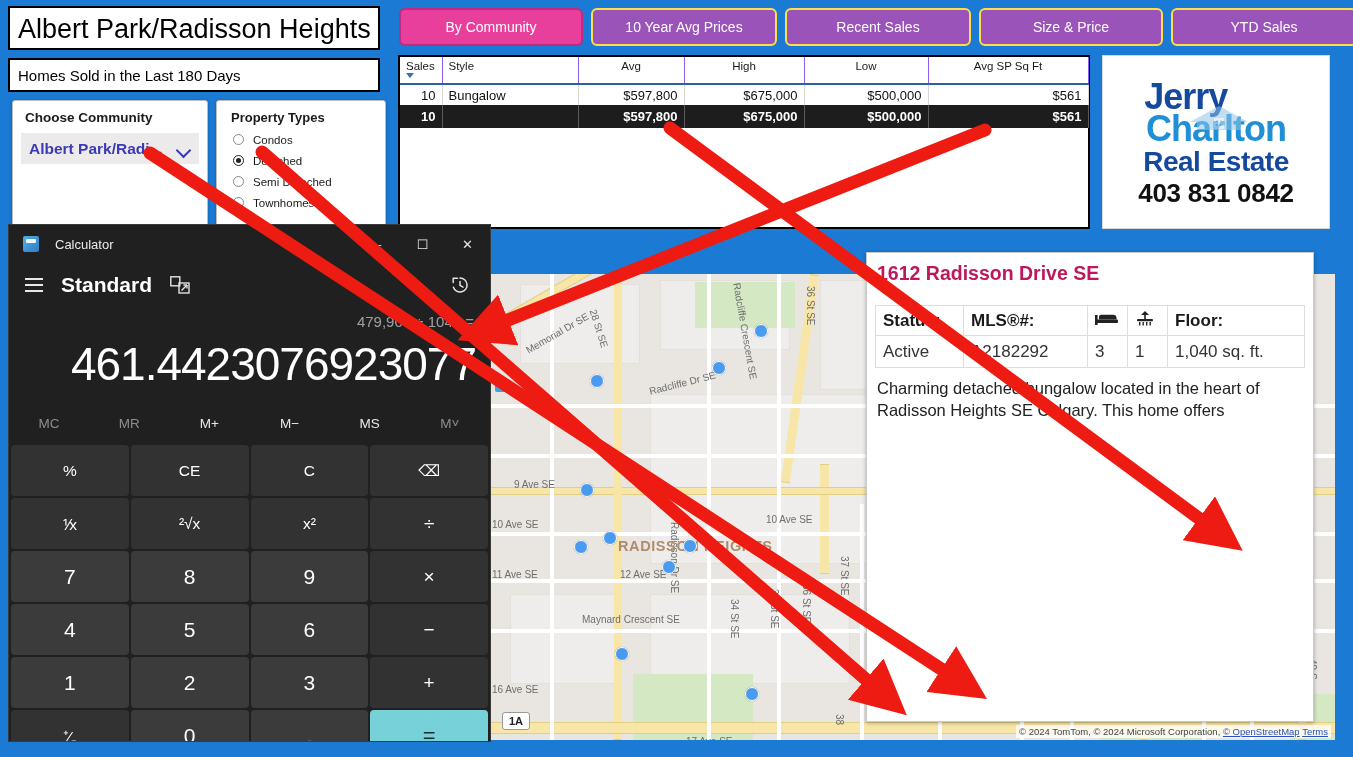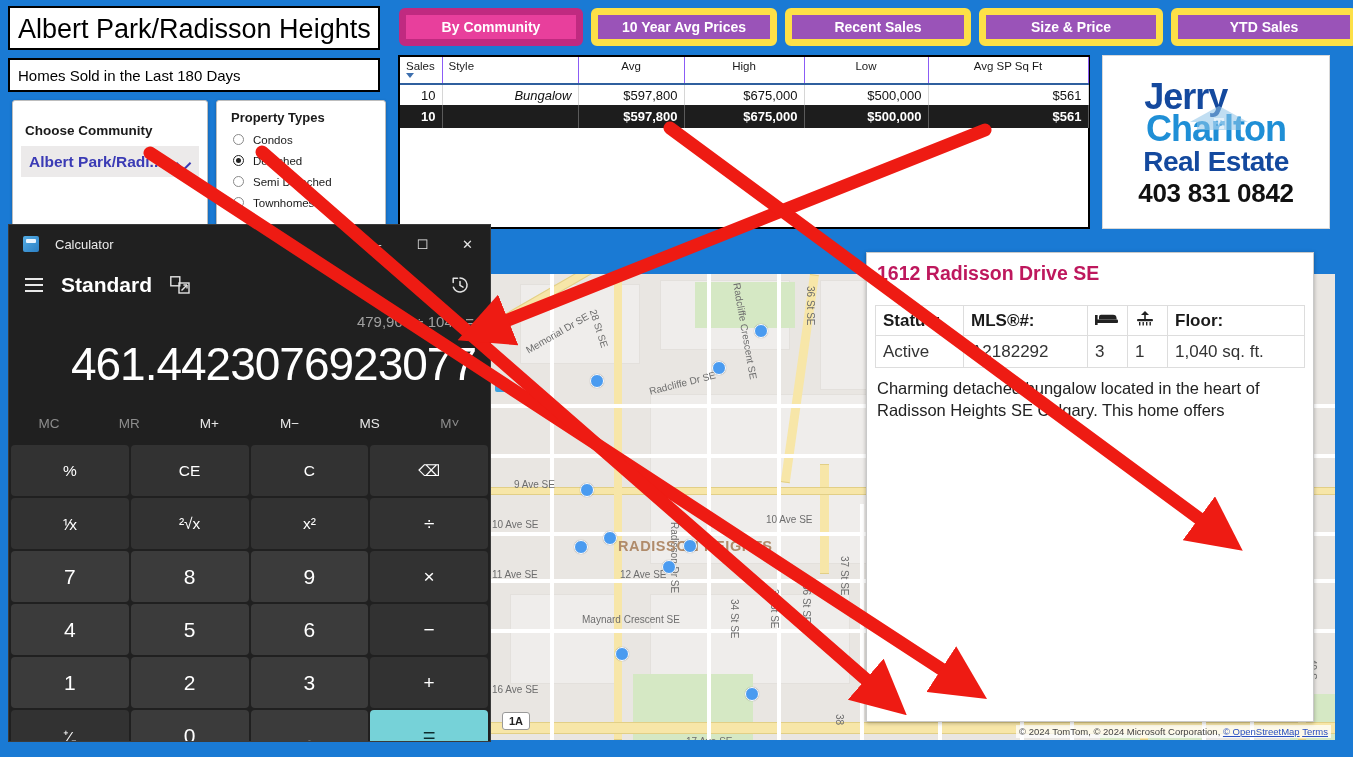--- a/index.html
+++ b/index.html
@@ -35,21 +35,21 @@
     font-size: 15px; color: #000; padding-left: 8px; line-height: 32px;
   }
   #choose-community-card {
     position: absolute; left: 4px; top: 94px; width: 196px; height: 135px;
     background: #fff; border: 1px solid #bdbdbd; border-radius: 3px;
     box-shadow: 0 1px 3px rgba(0,0,0,.25);
     overflow: hidden;
   }
   #choose-community-card .cc-label {
     font-size: 13.5px; font-weight: bold; color: #1a1a1a;
-    padding: 22px 0 0 12px;
+    padding: 9px 0 0 12px;
   }
   #community-dropdown {
     margin: 8px 8px 0 8px; height: 31px;
     background: #eceaea;
     display: flex; align-items: center; justify-content: space-between;
     padding: 0 8px 0 8px;
     cursor: pointer;
   }
   #community-dropdown .dd-text {
     font-size: 15.5px; font-weight: bold; color: #3b3bb5;
@@ -90,23 +90,23 @@
   .radio-row .r-text { font-size: 11.5px; color: #1a1a1a; }
 
   
   #nav-tabs {
     position: absolute; left: 399px; top: 8px;
     display: flex; gap: 8px;
   }
   .tab {
     height: 38px; min-width: 184px;
     border-radius: 6px;
-    border: 7px solid #fde047;
+    border: 2px solid #fde047;
     display: flex; align-items: center; justify-content: center;
-    color: #fff; font-size: 14px; font-weight: bold;
+    color: #fff; font-size: 14px; font-weight: normal;
     background: #9a53b8;
     cursor: pointer;
   }
   .tab.active { background: #e83f9c; border-color: #c02a80; }
   #tab-0 { width: 184px; }
   #tab-1 { width: 186px; }
   #tab-2 { width: 186px; }
   #tab-3 { width: 164px; }
   #tab-4 { width: 186px; }
 
@@ -123,21 +123,21 @@
     vertical-align: top;
   }
   #sales-table thead tr { border-bottom: 2px solid #2f5f9e; }
   #sales-table th.num { text-align: center; }
   #sales-table th.lft { text-align: left; }
   #sales-table td {
     font-size: 13px; color: #111; height: 21px;
     padding: 0 6px; border-right: 1px solid #d6d6d6;
   }
   #sales-table td.rgt { text-align: right; }
-  #sales-table td.lft { text-align: right; font-style: italic; }
+  #sales-table td.lft { text-align: left; }
   #sales-table tr.total td {
     background: #1d1d1d; color: #fff; font-weight: bold;
     border-right: 1px solid #5a5a5a; height: 23px;
   }
   .sort-caret {
     display: block; width: 0; height: 0; margin-top: 1px;
     border-left: 4px solid transparent; border-right: 4px solid transparent;
     border-top: 5px solid #3d6fae;
   }
   .th-inner { display: flex; flex-direction: column; align-items: flex-start; }

